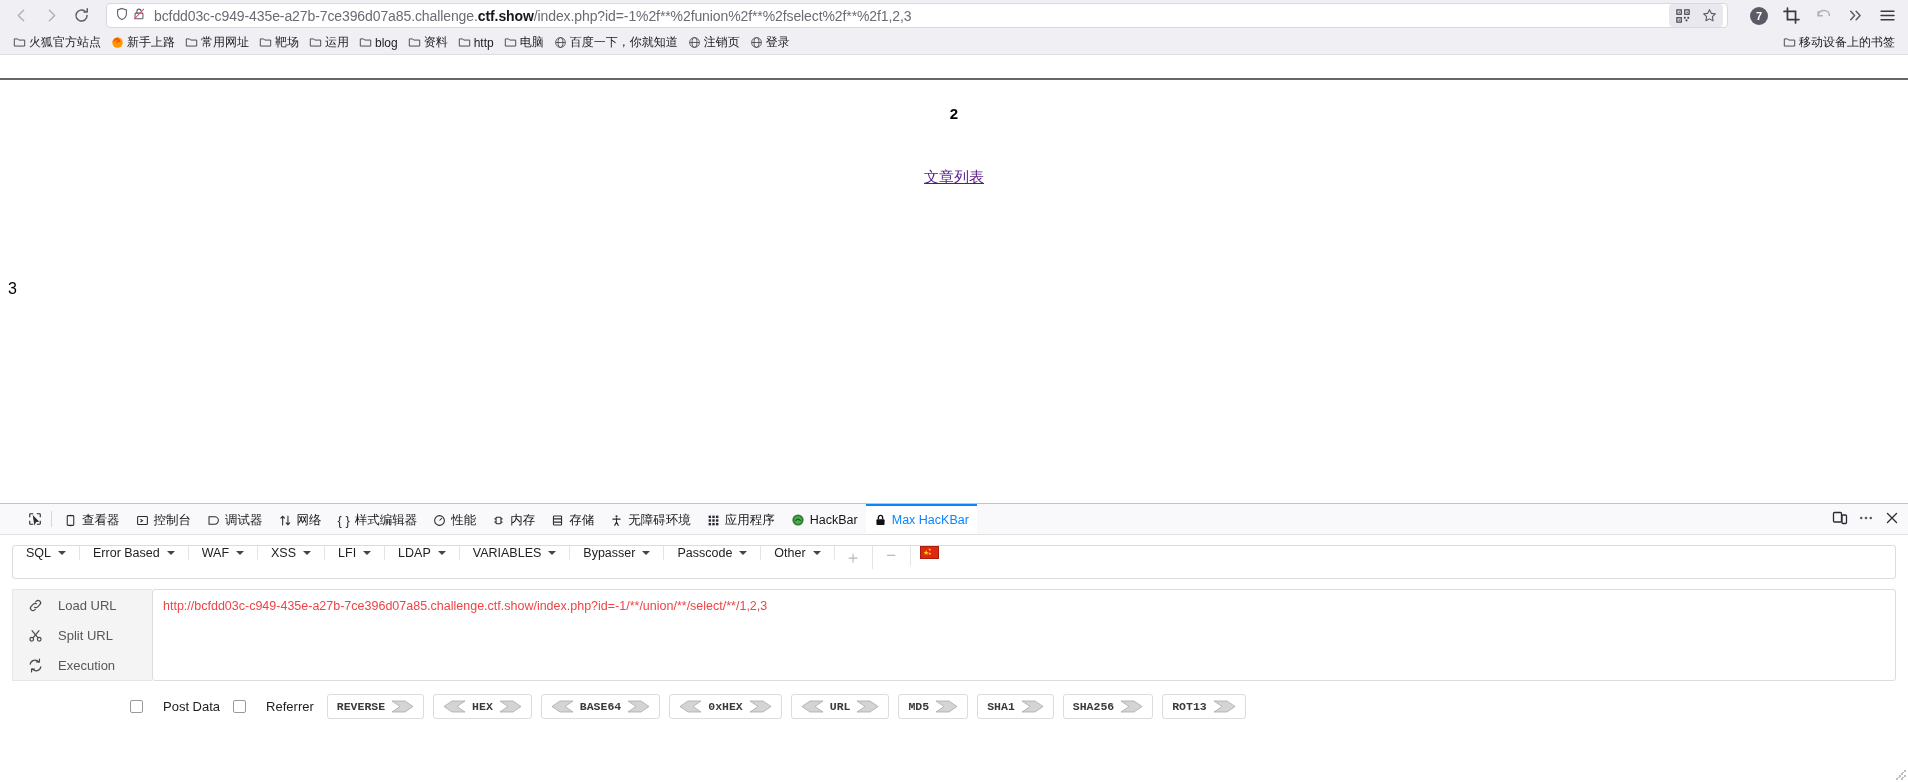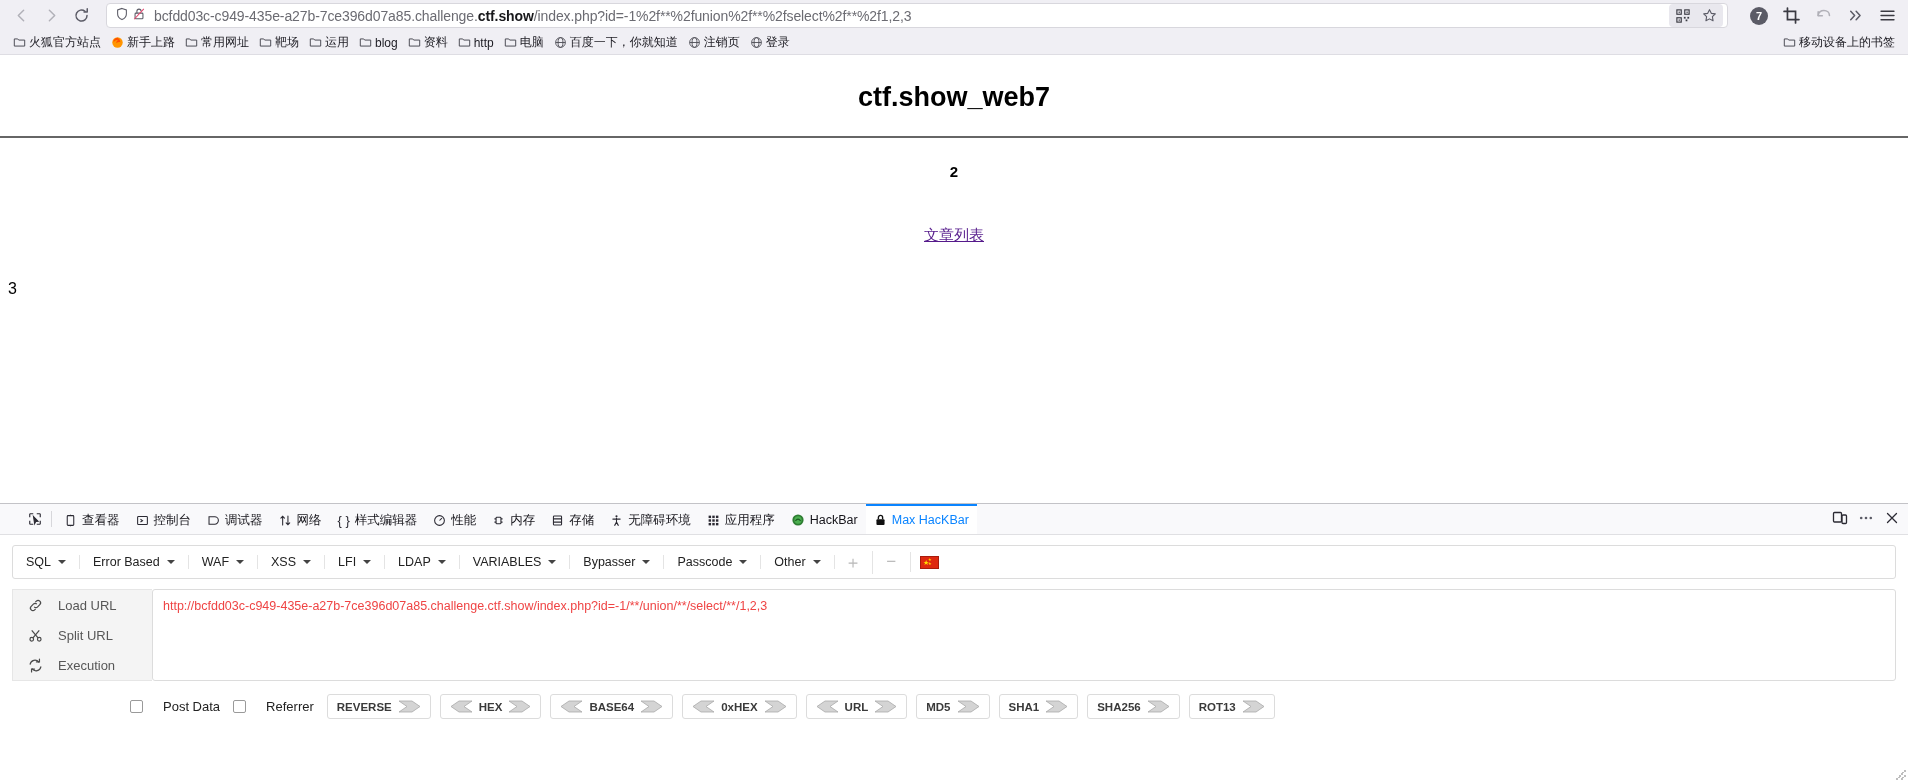--- a/index.html
+++ b/index.html
@@ -168,21 +168,21 @@
   .dt-right { display:flex;align-items:center;gap:10px;padding-right:8px;color:#2b2a33;}
 
   
   #hackbar {
     flex:1 1 auto;
     background:#ffffff;
     padding: 10px 12px 0 12px;
     overflow:hidden;
   }
   #hb-toolbar {
-    display:flex; align-items:center;
+    display:flex; align-items:flex-start;
     border:1px solid #dcdcdc;
     border-radius:3px;
     height: 34px;
     background:#fff;
   }
   .hb-drop {
     display:flex;align-items:center;gap:7px;
     padding: 0 13px;
     font-size: 12.5px;
     color:#222;
@@ -269,20 +269,21 @@
     display:flex;align-items:center;justify-content:center;gap:7px;
     height:25px;
     padding: 0 9px;
     border:1px solid #dcdcdc;
     border-radius:3px;
     background:#fff;
     font-size:11.5px;
     font-weight:bold;
     color:#3a3a3a;
     white-space:nowrap;
+    font-family:Liberation Mono, monospace;
   }
   .arrow-l, .arrow-r {
     width:22px;height:13px;flex:0 0 auto;display:block;
   }
 </style>
 </head>
 <body>
 
 <div id="browser-chrome">
 
@@ -475,21 +476,20 @@
     <div class="bm">
       <svg class="ico-folder" viewBox="0 0 16 16" fill="none" stroke="#4a4a52" stroke-width="1.2">
           <path d="M1.6 3.6 h4.2 l1.2 1.4 h7.4 v7.4 h-12.8 z"></path>
         </svg>
       <span class="bm-label">移动设备上的书签</span>
     </div>
   </div>
 </div>
 
 <div id="page-viewport">
-  <h1 id="page-title">ctf.show_web7</h1>
   <hr id="page-hr">
   <div id="col2">2</div>
   <div id="col3">3</div>
   <div id="article-link-wrap">
     <a id="article-link" href="#">文章列表</a>
   </div>
 </div>
 
 <div id="devtools">
 

